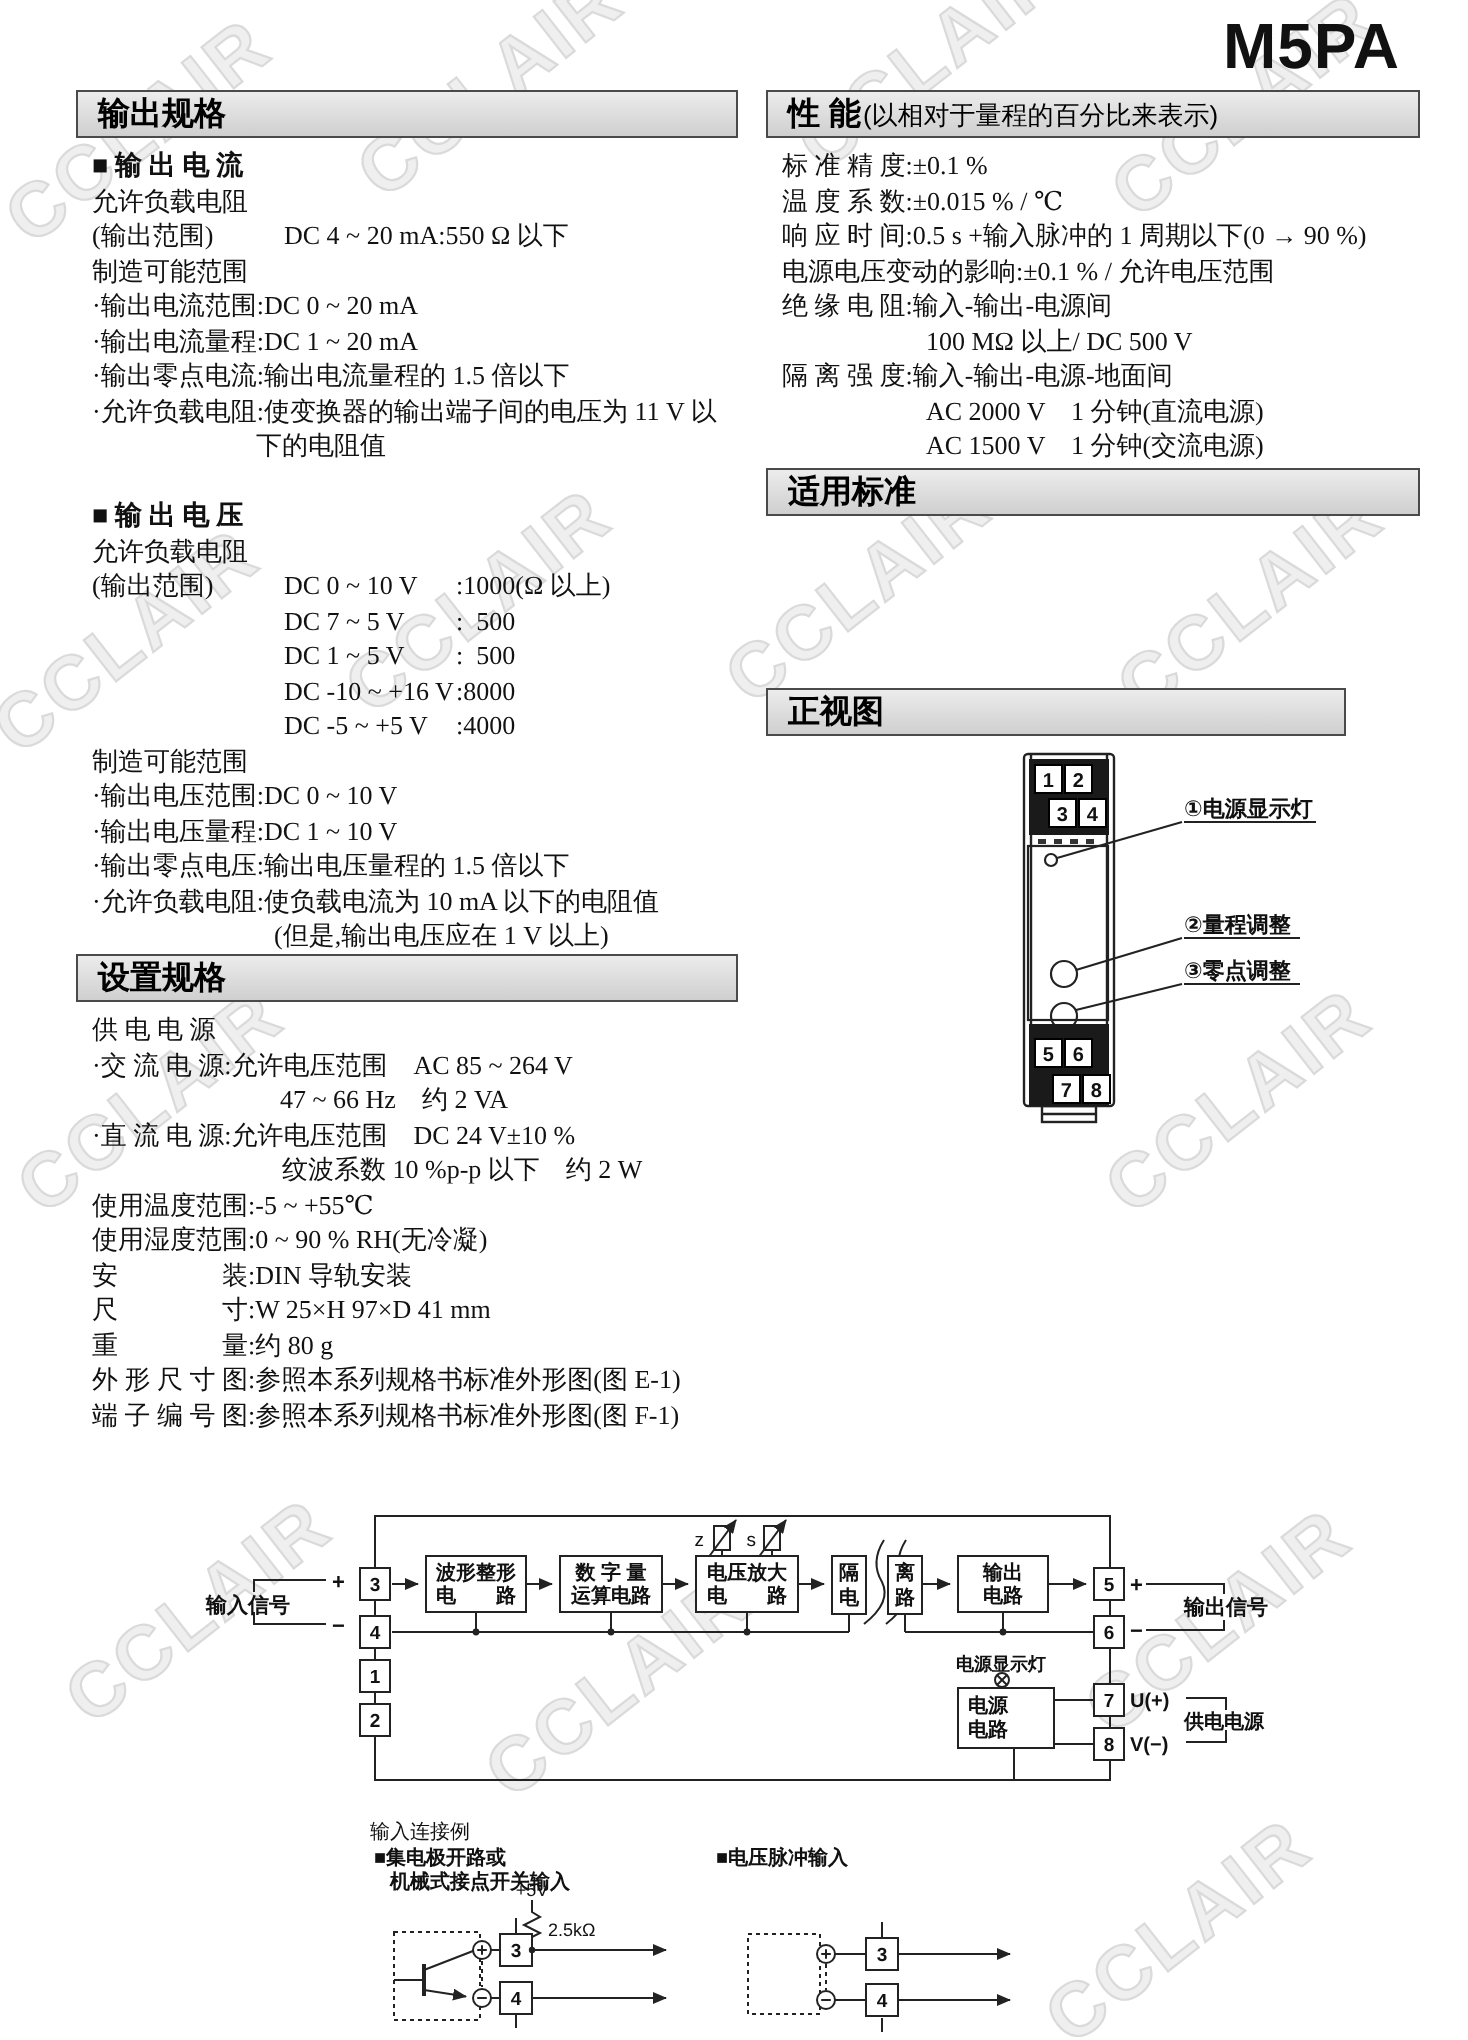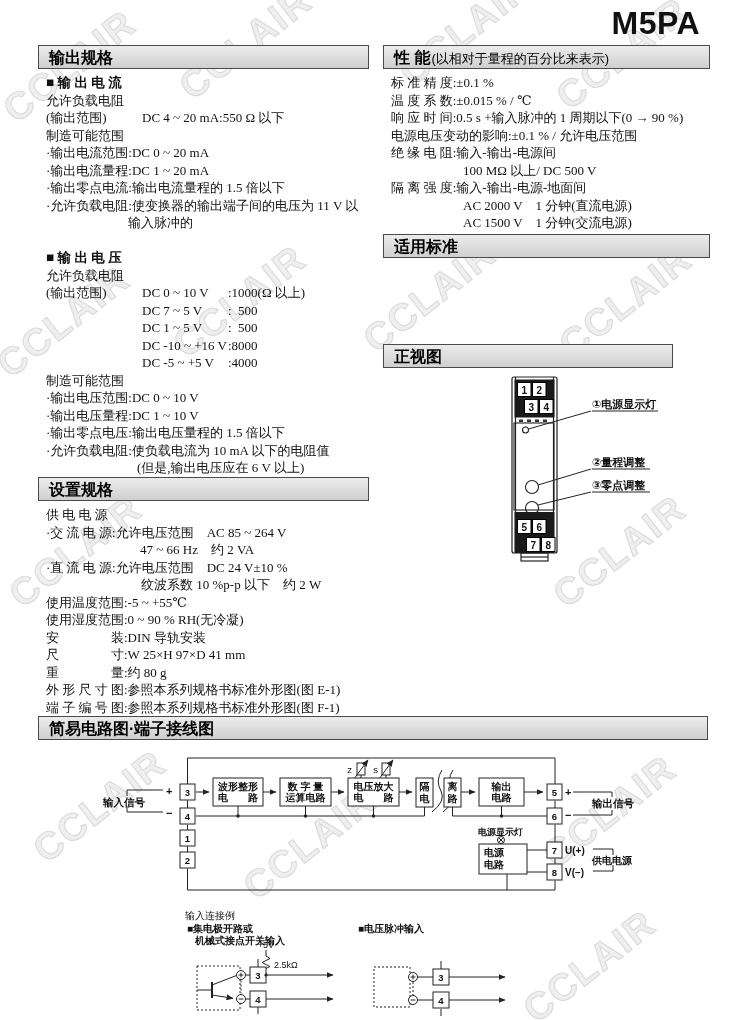--- a/index.html
+++ b/index.html
@@ -64,21 +64,21 @@
         <div class="sline"><span>制造可能范围</span><span class="c1"></span><span class="c2"></span></div>
 
         <div class="sline"><span>·输出电流范围:DC 0 ~ 20 mA</span><span class="c1"></span><span class="c2"></span></div>
 
         <div class="sline"><span>·输出电流量程:DC 1 ~ 20 mA</span><span class="c1"></span><span class="c2"></span></div>
 
         <div class="sline"><span>·输出零点电流:输出电流量程的 1.5 倍以下</span><span class="c1"></span><span class="c2"></span></div>
 
         <div class="sline"><span>·允许负载电阻:使变换器的输出端子间的电压为 11 V 以</span><span class="c1"></span><span class="c2"></span></div>
 
-        <div class="sline" style="padding-left: 82px;"><span>输入脉冲的</span><span class="c1"></span><span class="c2"></span></div>
+        <div class="sline" style="padding-left: 82px;"><span>下的电阻值</span><span class="c1"></span><span class="c2"></span></div>
 
         <div class="sline"><span></span><span class="c1"></span><span class="c2"></span></div>
 
         <div class="sline b"><span>■ 输 出 电 压</span><span class="c1"></span><span class="c2"></span></div>
 
         <div class="sline"><span>允许负载电阻</span><span class="c1"></span><span class="c2"></span></div>
 
         <div class="sline"><span>(输出范围)</span><span class="c1">DC 0 ~ 10 V</span><span class="c2">:1000(Ω 以上)</span></div>
 
         <div class="sline"><span></span><span class="c1">DC 7 ~ 5 V</span><span class="c2">:  500</span></div>
@@ -92,21 +92,21 @@
         <div class="sline"><span>制造可能范围</span><span class="c1"></span><span class="c2"></span></div>
 
         <div class="sline"><span>·输出电压范围:DC 0 ~ 10 V</span><span class="c1"></span><span class="c2"></span></div>
 
         <div class="sline"><span>·输出电压量程:DC 1 ~ 10 V</span><span class="c1"></span><span class="c2"></span></div>
 
         <div class="sline"><span>·输出零点电压:输出电压量程的 1.5 倍以下</span><span class="c1"></span><span class="c2"></span></div>
 
         <div class="sline"><span>·允许负载电阻:使负载电流为 10 mA 以下的电阻值</span><span class="c1"></span><span class="c2"></span></div>
 
-        <div class="sline" style="padding-left: 91px;"><span>(但是,输出电压应在 6 V 以上)</span><span class="c1"></span><span class="c2"></span></div>
+        <div class="sline" style="padding-left: 91px;"><span>(但是,输出电压应在 1 V 以上)</span><span class="c1"></span><span class="c2"></span></div>
       </div>
   </section>
 
   <section class="sec" style="left:38px;top:477px;width:331px">
     <div class="secbar">
       <span>设置规格</span>
     </div>
     <div class="secbody">
 
         <div class="sline"><span>供 电 电 源</span><span class="c1"></span><span class="c2"></span></div>
@@ -223,25 +223,20 @@
       <line x1="538" y1="505" x2="591" y2="492"></line>
       <line x1="592" y1="411" x2="658" y2="411"></line>
       <line x1="592" y1="469" x2="650" y2="469"></line>
       <line x1="592" y1="492" x2="650" y2="492"></line>
     </g>
     <text class="bt" x="592" y="408" font-size="11">①电源显示灯</text>
     <text class="bt" x="592" y="466" font-size="11">②量程调整</text>
     <text class="bt" x="592" y="489" font-size="11">③零点调整</text>
   </svg>
 
-  <section class="sec" style="left:38px;top:716px;width:670px">
-    <div class="secbar">
-      <span>简易电路图·端子接线图</span>
-    </div>
-  </section>
 
   <svg style="top:740px" width="734" height="280" viewBox="0 740 734 280" xmlns="http://www.w3.org/2000/svg">
     <defs>
       <marker id="ah" markerWidth="8" markerHeight="6" refX="6.5" refY="3" orient="auto">
         <path d="M0,0 L7,3 L0,6 Z" fill="#222"></path>
       </marker>
     </defs>
 
     <g stroke="#222" stroke-width="1" fill="none">
       <path d="M187.5 784 V758 H555 V784"></path>

